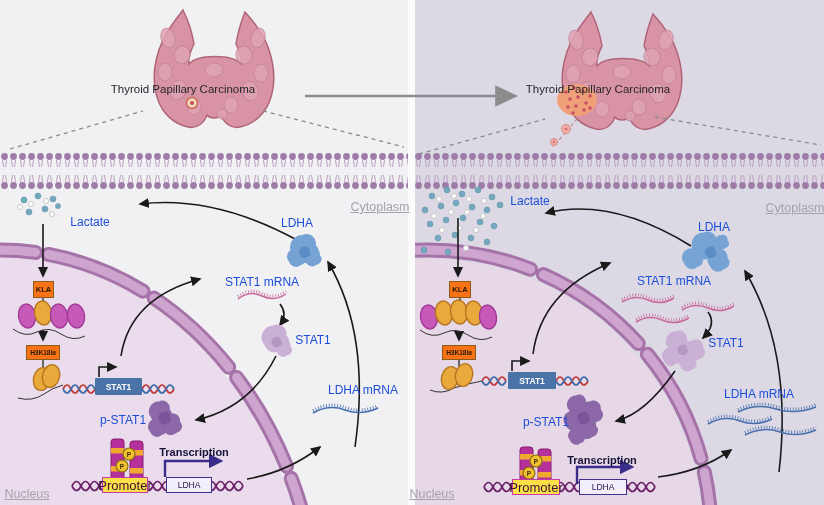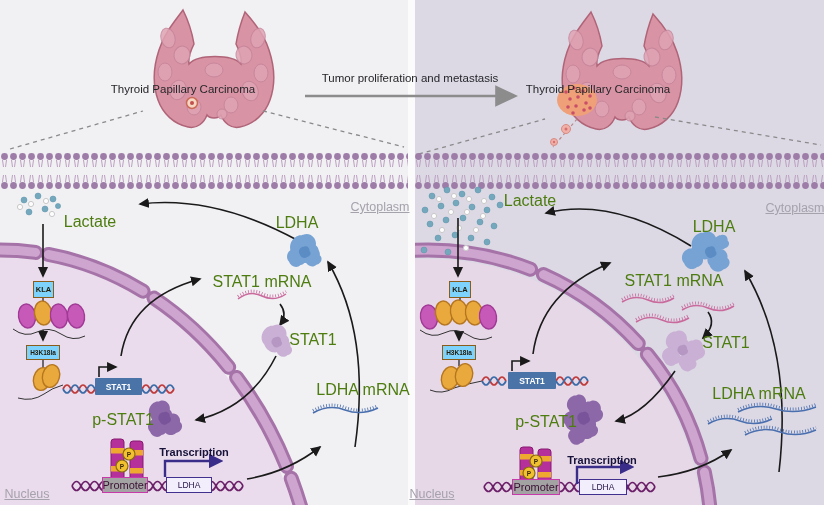--- a/index.html
+++ b/index.html
@@ -4,35 +4,35 @@
 <style>
   html,body{margin:0;padding:0;background:#fff;}
   #fig{position:relative;width:824px;height:505px;overflow:hidden;
        font-family:"Liberation Sans",sans-serif;}
   .bg{position:absolute;top:0;height:505px;}
   #bgL{left:0;width:408px;background:#f1f0f3;}
   #bgGap{left:408px;width:7px;background:#fbfbfc;}
   #bgR{left:415px;width:409px;background:#dcd9e5;}
   svg{position:absolute;left:0;top:0;z-index:1;}
   .lbl{position:absolute;z-index:2;transform:translate(-50%,-50%);
-       font-size:16px;color:#4d7c0f;white-space:nowrap;}
+       font-size:12px;color:#1d4ed8;white-space:nowrap;}
   .cap{position:absolute;z-index:2;transform:translate(-50%,-50%);
        font-size:11.5px;color:#26262a;white-space:nowrap;}
   .wm{position:absolute;z-index:2;transform:translate(-50%,-50%);
       font-size:12.5px;color:#a5a2ac;white-space:nowrap;text-decoration:underline;}
   .tsc{position:absolute;z-index:2;transform:translate(-50%,-50%);
        font-size:11px;color:#16123a;font-weight:bold;white-space:nowrap;}
   .gbox{position:absolute;z-index:2;display:flex;align-items:center;
         justify-content:center;box-sizing:border-box;white-space:nowrap;}
-  .orange{background:#7dd3fc;border:1.5px solid #8a5c1a;color:#241a06;
+  .orange{background:#f97316;border:1.5px solid #8a5c1a;color:#241a06;
           font-weight:bold;}
   .geneblue{background:#4a74a8;color:#ffffff;font-weight:bold;
             font-size:8.5px;border-radius:1px;}
-  .promoter{background:#a3a3a3;border:1.5px solid #c73aaa;color:#3a1033;
-            font-size:11px;}
+  .promoter{background:#fde047;border:1.5px solid #c73aaa;color:#3a1033;
+            font-size:13px;}
   .ldhagene{background:#f3eefb;border:1.5px solid #42308f;color:#241447;
             font-size:8.5px;}
 </style>
 </head>
 <body>
 
 <div id="fig">
   <div class="bg" id="bgL"></div>
   <div class="bg" id="bgGap"></div>
   <div class="bg" id="bgR"></div>
@@ -361,21 +361,20 @@
       <circle cx="529" cy="473" r="6" fill="#f2c12f" stroke="#8a6a10" stroke-width="1.2"></circle>
       <text x="529" y="475.5" font-size="6.5" font-weight="bold" fill="#3a2a05" text-anchor="middle">P</text>
       <path d="M577,484 V467 H630" stroke="#3a2d8a" stroke-width="2.4" fill="none" marker-end="url(#an)"></path>
     </g>
 
     <path d="M305,96 H512" stroke="#8c8c8c" stroke-width="2.4" marker-end="url(#ag)"></path>
   </svg>
 
   <div class="cap" style="left:183px;top:89px">Thyroid Papillary Carcinoma</div>
   <div class="cap" style="left:598px;top:89px">Thyroid Papillary Carcinoma</div>
-  <div class="cap" style="left:410px;top:78px">Tumor proliferation and metastasis</div>
 
   <div class="lbl" style="left:90px;top:222px">Lactate</div>
   <div class="wm" style="left:380px;top:207px">Cytoplasm</div>
   <div class="lbl" style="left:297px;top:223px">LDHA</div>
   <div class="lbl" style="left:262px;top:282px">STAT1 mRNA</div>
   <div class="lbl" style="left:313px;top:340px">STAT1</div>
   <div class="lbl" style="left:123px;top:420px">p-STAT1</div>
   <div class="lbl" style="left:363px;top:390px">LDHA mRNA</div>
   <div class="wm" style="left:27px;top:494px">Nucleus</div>
   <div class="tsc" style="left:194px;top:452px">Transcription</div>

